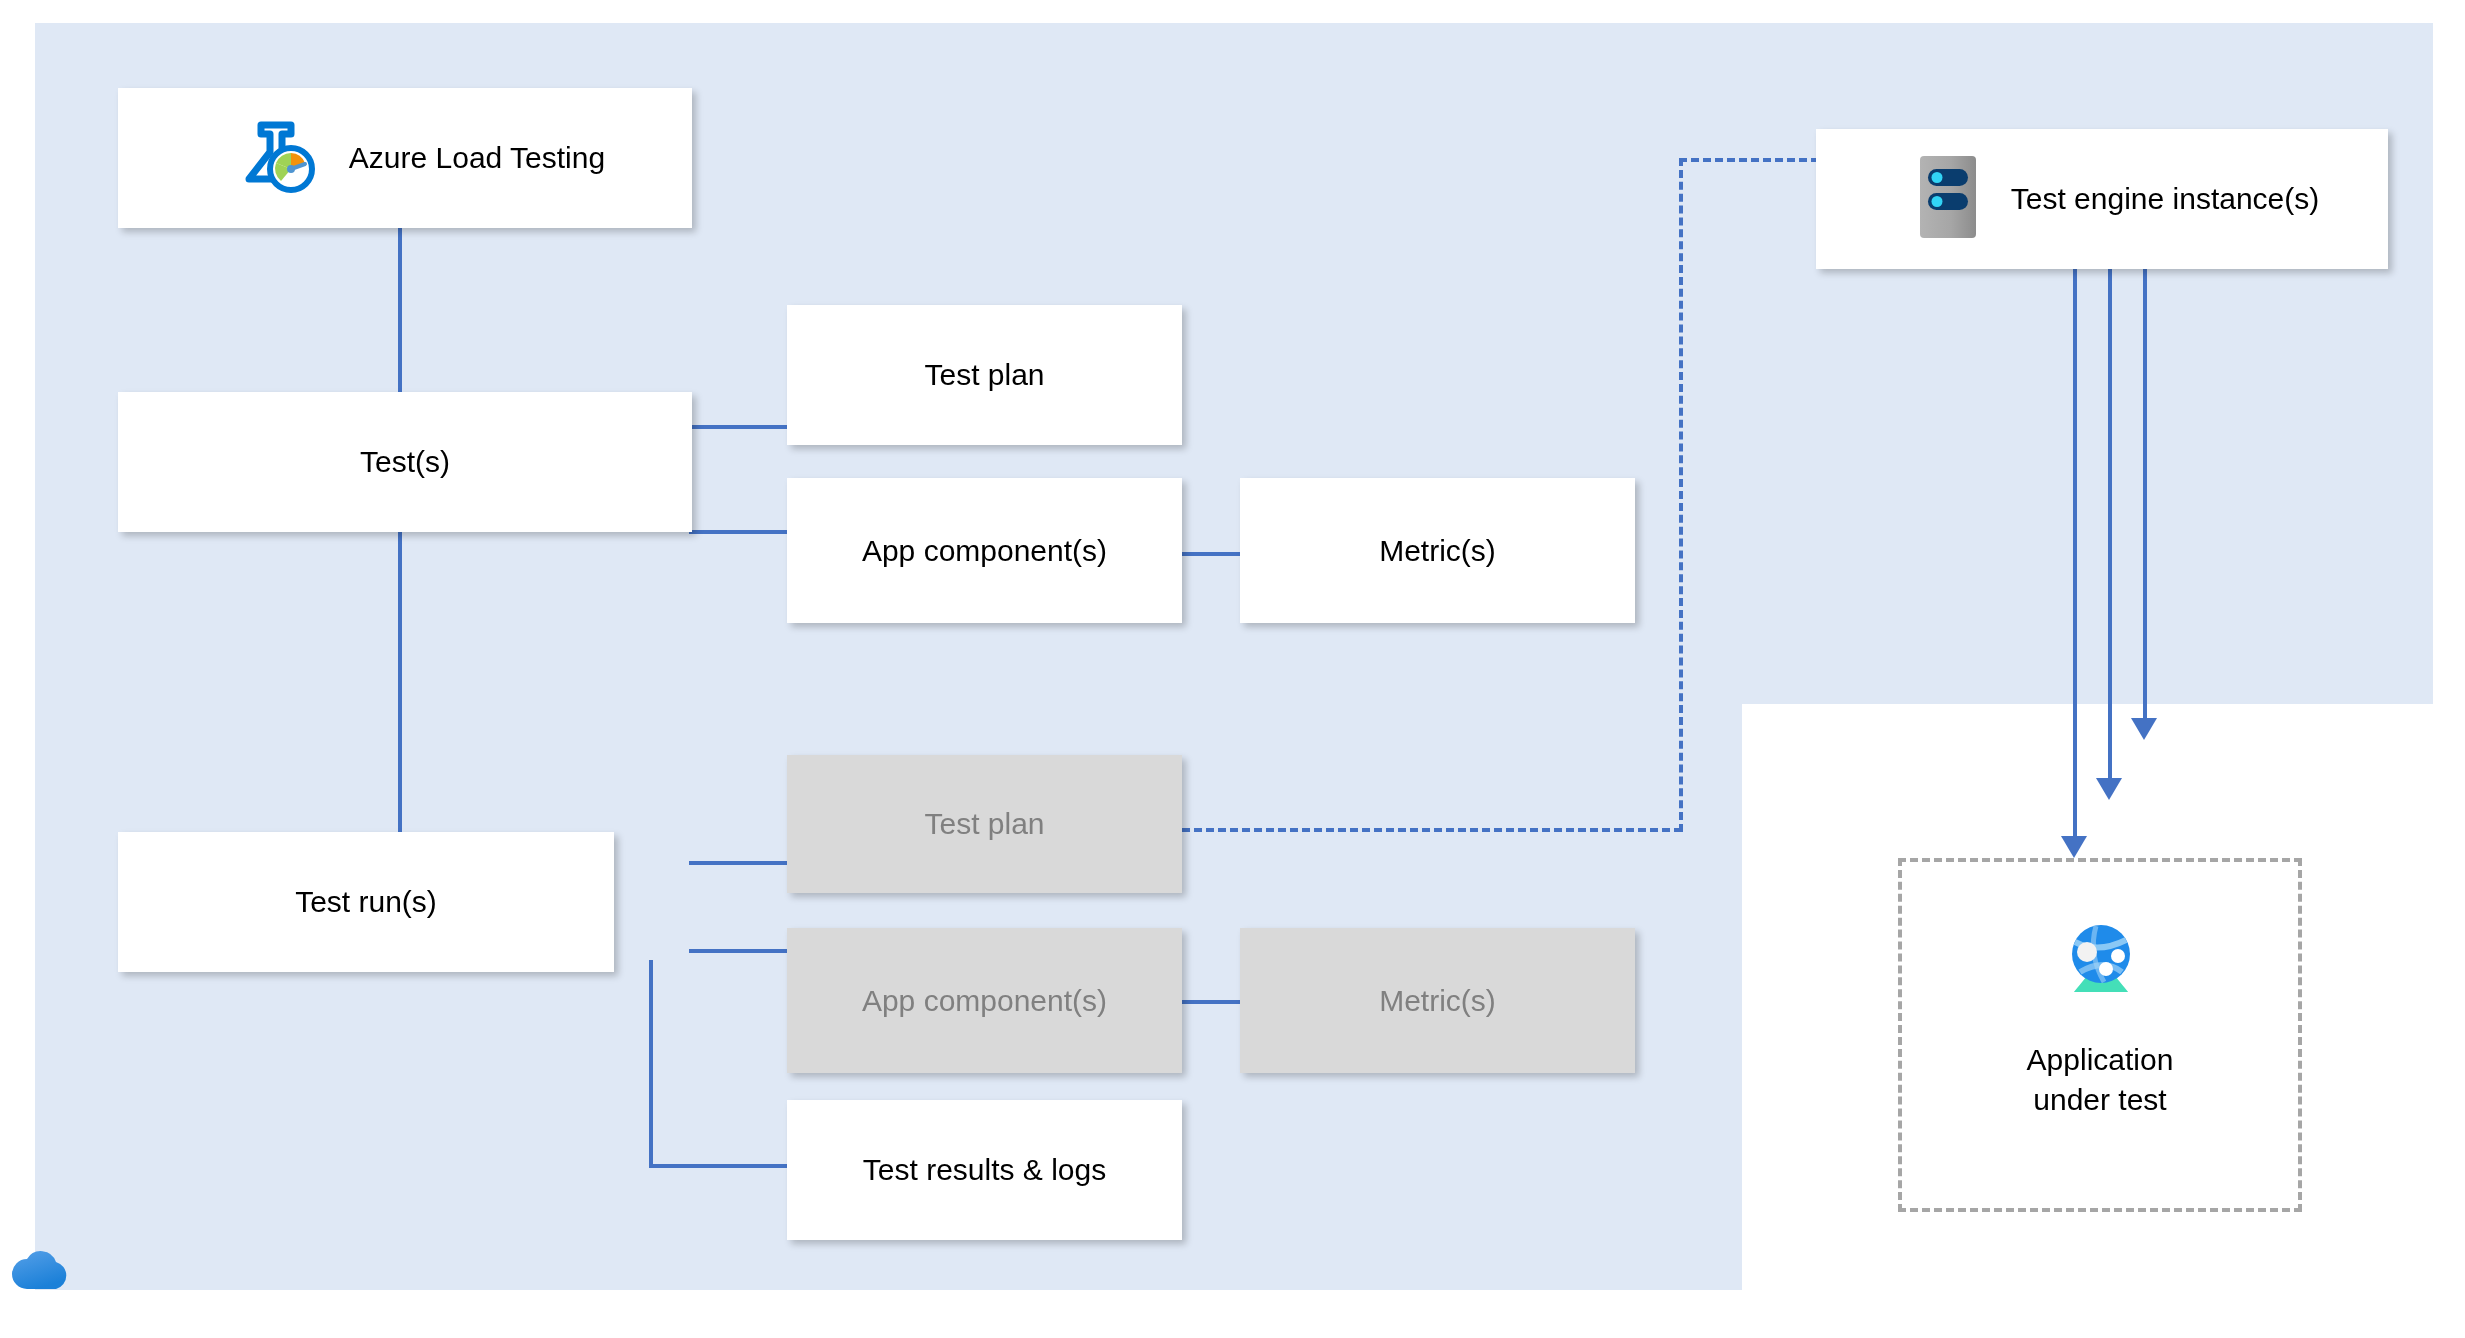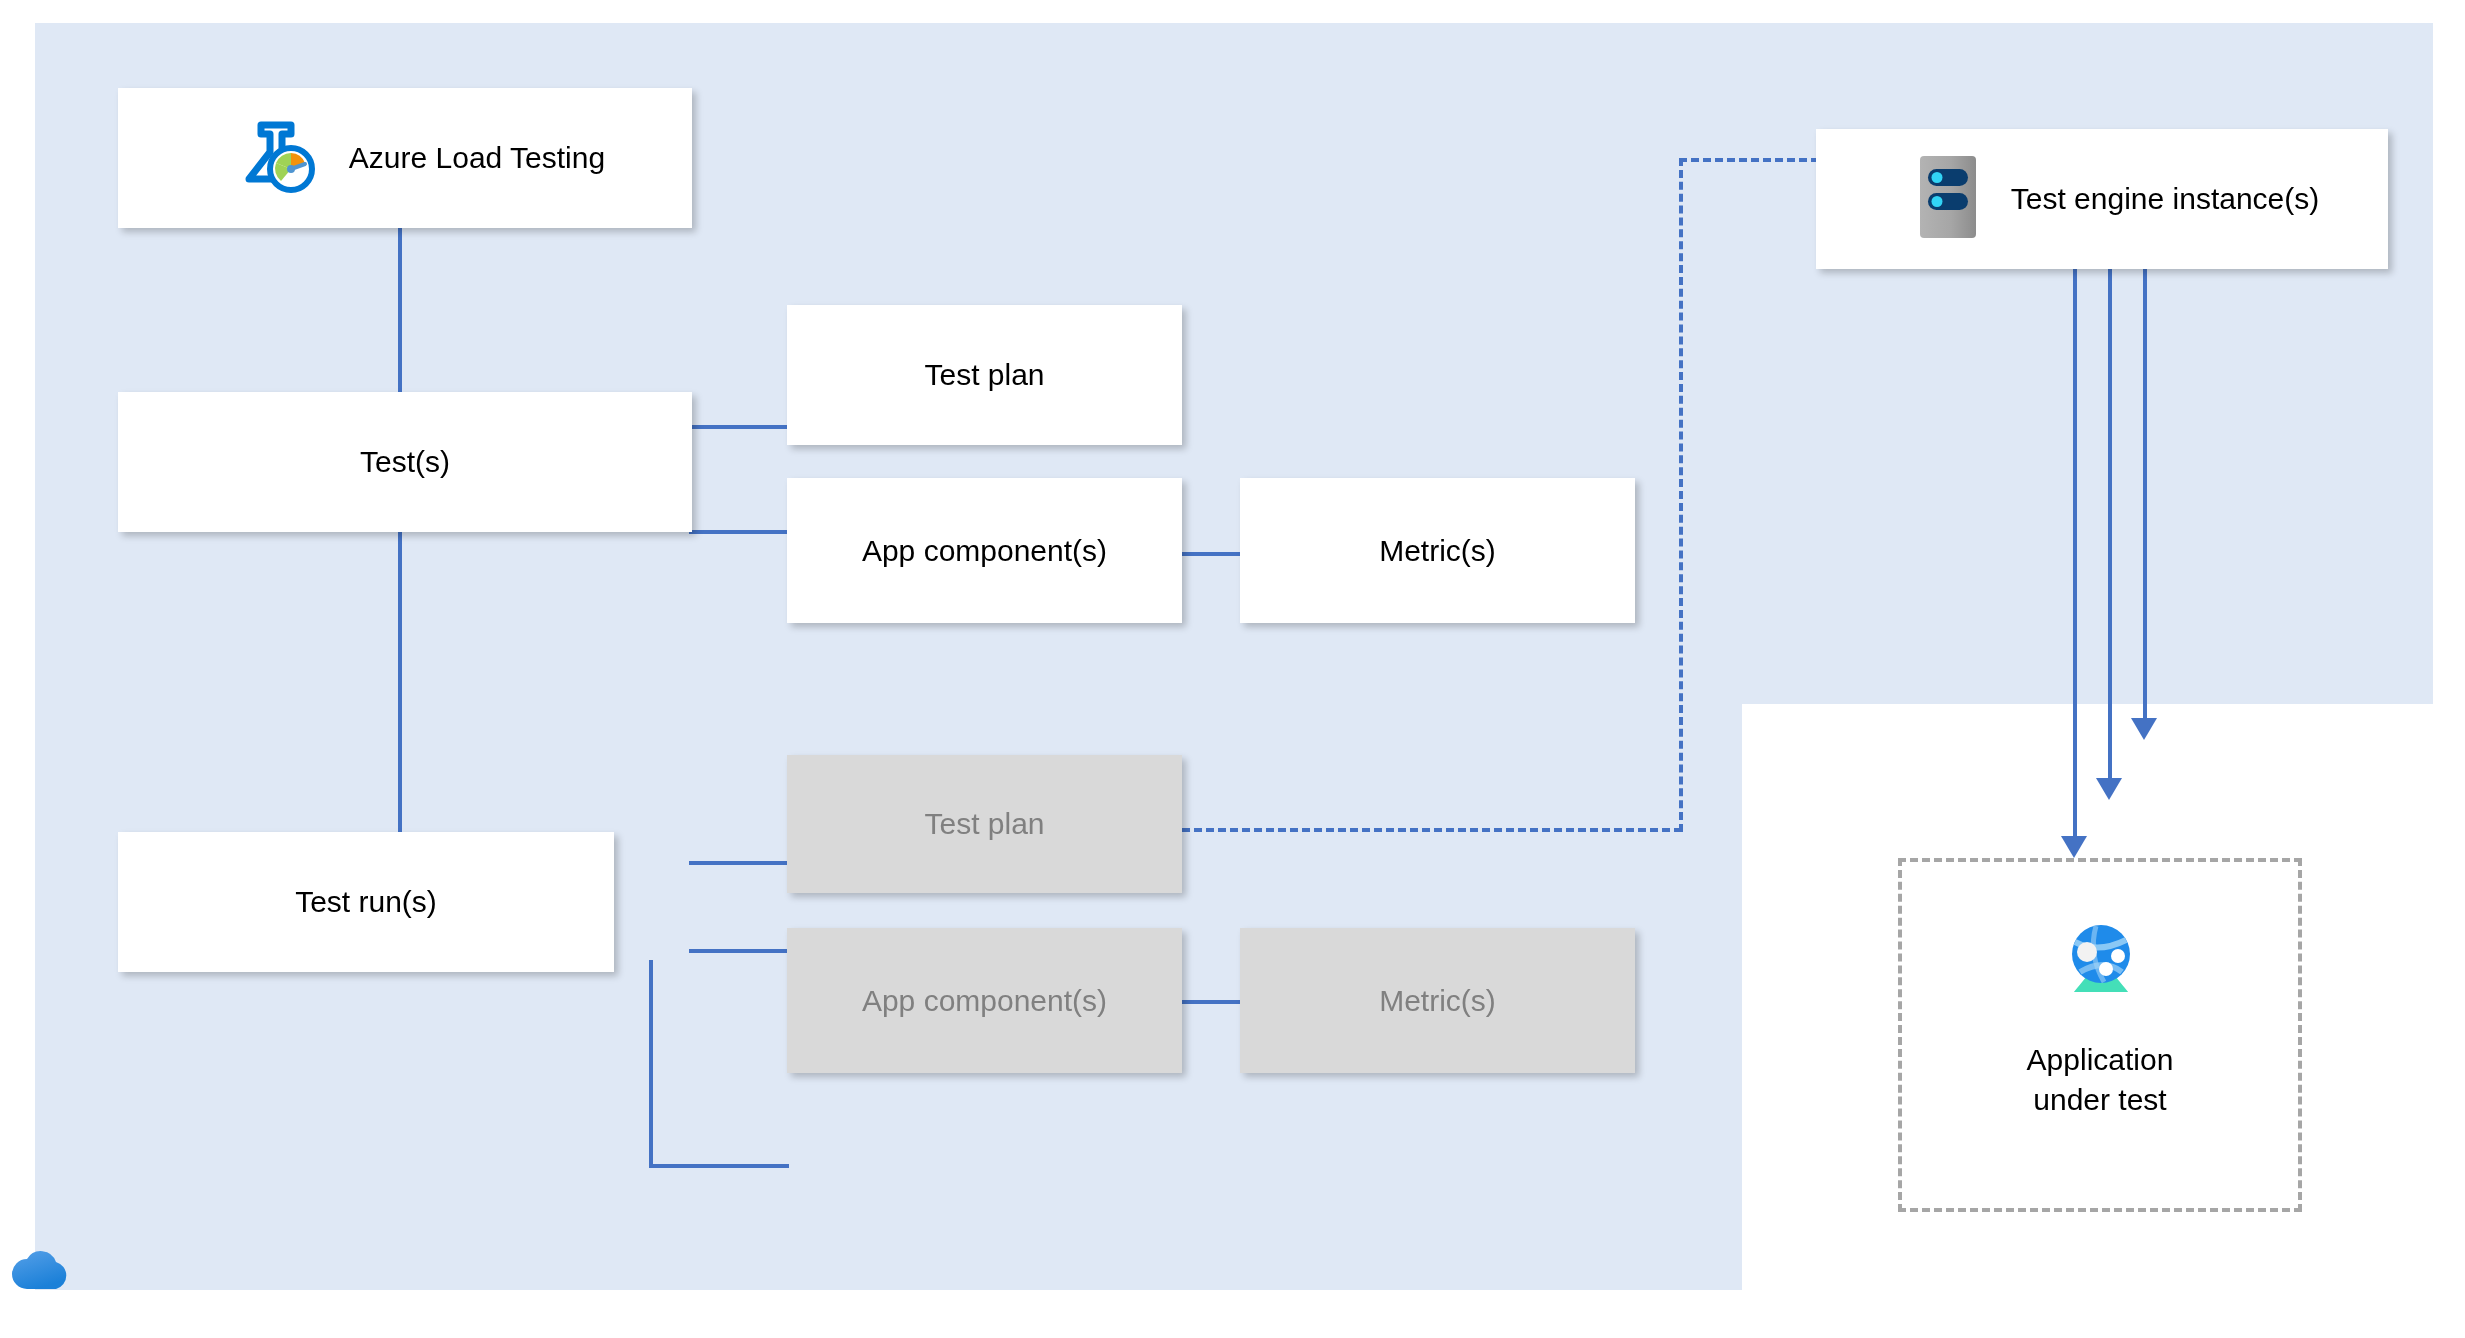--- a/index.html
+++ b/index.html
@@ -198,20 +198,23 @@
   </div>
 
   <div class="node muted" style="left:787px; top:928px; width:395px; height:145px;">
     <span class="label">App component(s)</span>
   </div>
 
   <div class="node muted" style="left:1240px; top:928px; width:395px; height:145px;">
     <span class="label">Metric(s)</span>
   </div>
 
+  <div class="node" style="left:787px; top:1100px; width:395px; height:140px;">
+    <span class="label">Test results &amp; logs</span>
+  </div>
 
   <div class="node with-icon" style="left:1816px; top:88px; width:572px; height:140px;margin-top:41px;">
     <span style="flex:0 0 auto;">
       <svg width="58" height="84" viewBox="0 0 58 84" aria-hidden="true">
         <defs>
           <linearGradient id="srvG" x1="0" y1="0" x2="1" y2="0">
             <stop offset="0%" stop-color="#b3b3b3"></stop>
             <stop offset="55%" stop-color="#a6a6a6"></stop>
             <stop offset="100%" stop-color="#8c8c8c"></stop>
           </linearGradient>

